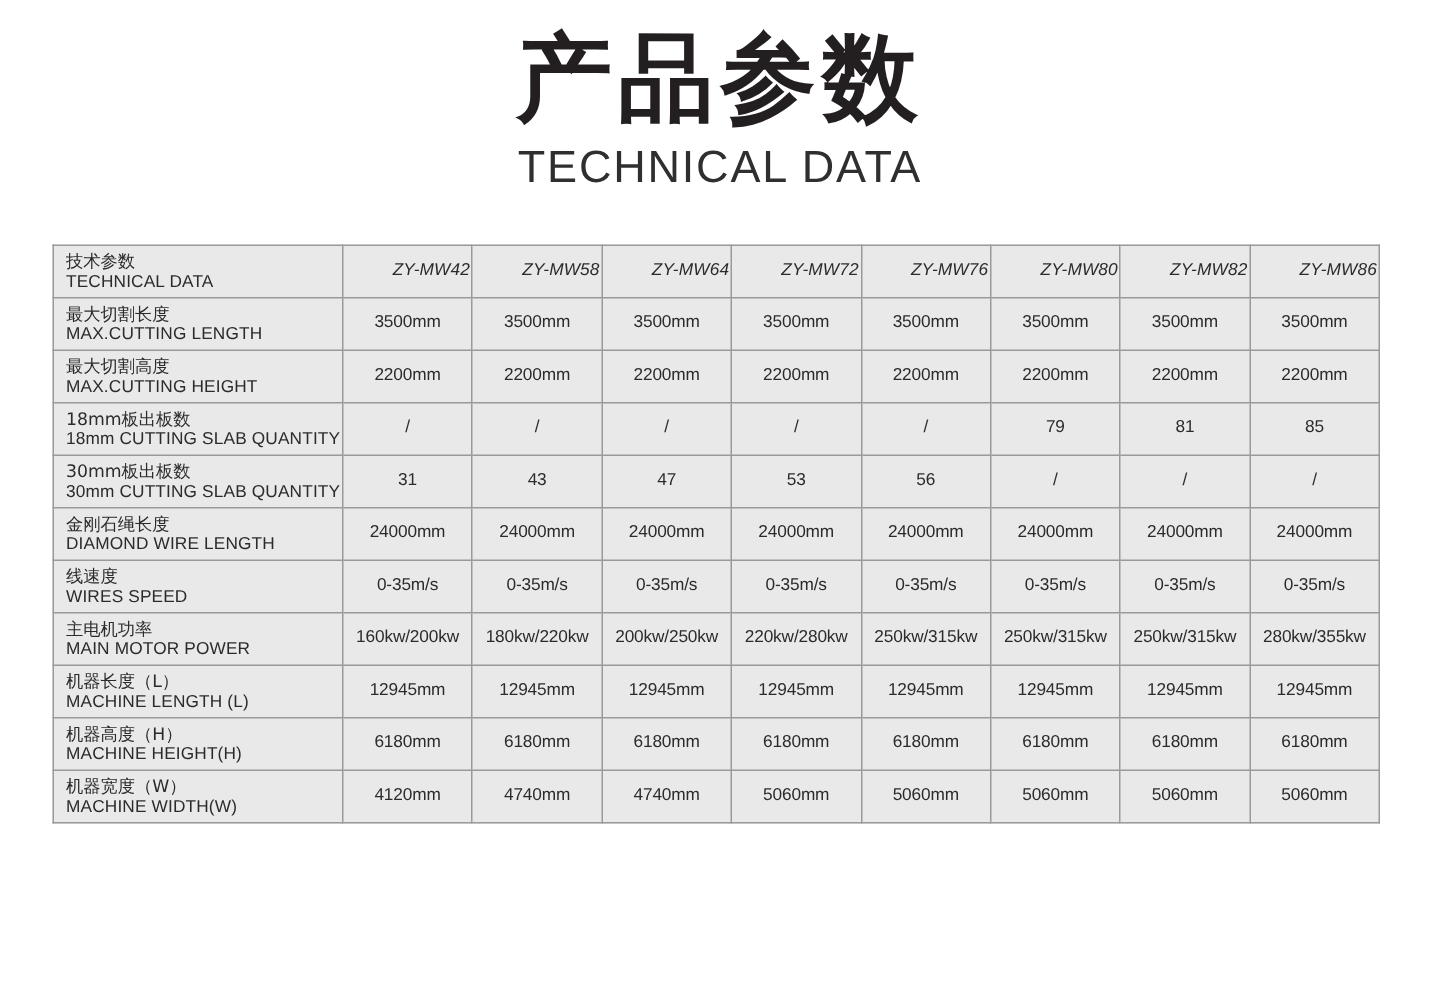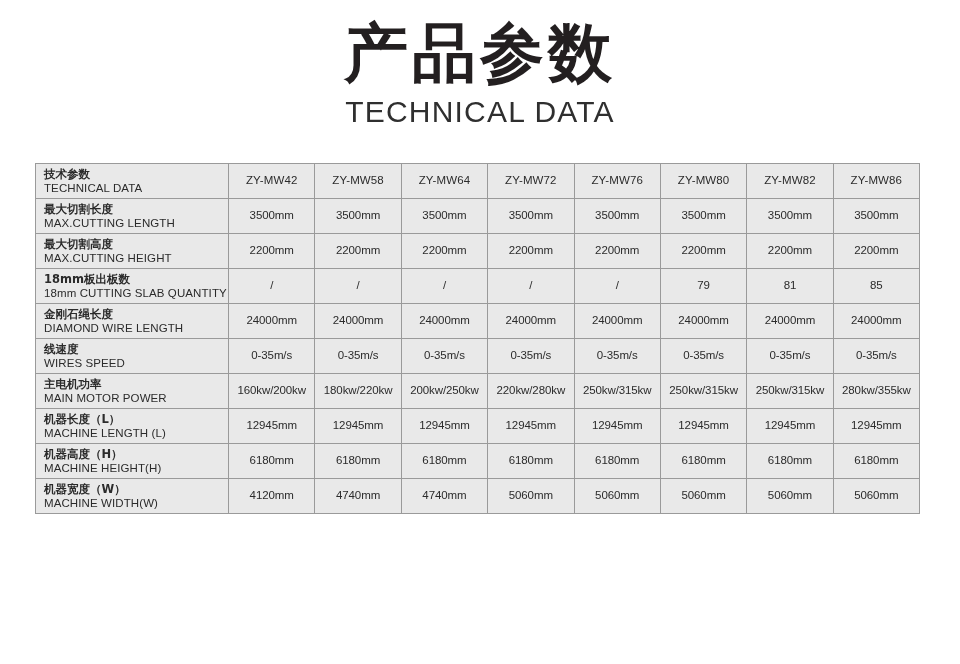--- a/index.html
+++ b/index.html
@@ -81,40 +81,40 @@
   td.label-cell {
     padding: 3px 0 3px 8px;
     text-align: left;
     white-space: nowrap;
   }
   td.label-cell .cn {
     display: block;
     font-family: "DejaVu Sans", "Liberation Sans", sans-serif;
     font-size: 11.5px;
     line-height: 14px;
-    font-weight: bold;
   }
   td.label-cell .en {
     display: block;
     font-size: 11.5px;
     line-height: 14px;
     letter-spacing: 0.1px;
   }
 
   td.data-cell {
     text-align: center;
     padding: 0 1px;
     white-space: nowrap;
     font-size: 11px;
     letter-spacing: -0.1px;
   }
   td.head-cell {
-    text-align: center;
+    text-align: right;
     font-size: 11.5px;
     letter-spacing: 0.1px;
+    font-style: italic;
   }
 </style>
 </head>
 <body>
 
 <div id="page">
 
   <div class="heading-block">
     <h1 class="title-cn">产品参数</h1>
     <h2 class="title-en">TECHNICAL DATA</h2>
@@ -185,20 +185,34 @@
             <td class="data-cell">/</td>
             <td class="data-cell">/</td>
             <td class="data-cell">/</td>
             <td class="data-cell">/</td>
             <td class="data-cell">79</td>
             <td class="data-cell">81</td>
             <td class="data-cell">85</td>
           </tr>
           <tr>
             <td class="label-cell">
+              <span class="cn">30mm板出板数</span>
+              <span class="en">30mm CUTTING SLAB QUANTITY</span>
+            </td>
+            <td class="data-cell">31</td>
+            <td class="data-cell">43</td>
+            <td class="data-cell">47</td>
+            <td class="data-cell">53</td>
+            <td class="data-cell">56</td>
+            <td class="data-cell">/</td>
+            <td class="data-cell">/</td>
+            <td class="data-cell">/</td>
+          </tr>
+          <tr>
+            <td class="label-cell">
               <span class="cn">金刚石绳长度</span>
               <span class="en">DIAMOND WIRE LENGTH</span>
             </td>
             <td class="data-cell">24000mm</td>
             <td class="data-cell">24000mm</td>
             <td class="data-cell">24000mm</td>
             <td class="data-cell">24000mm</td>
             <td class="data-cell">24000mm</td>
             <td class="data-cell">24000mm</td>
             <td class="data-cell">24000mm</td>

